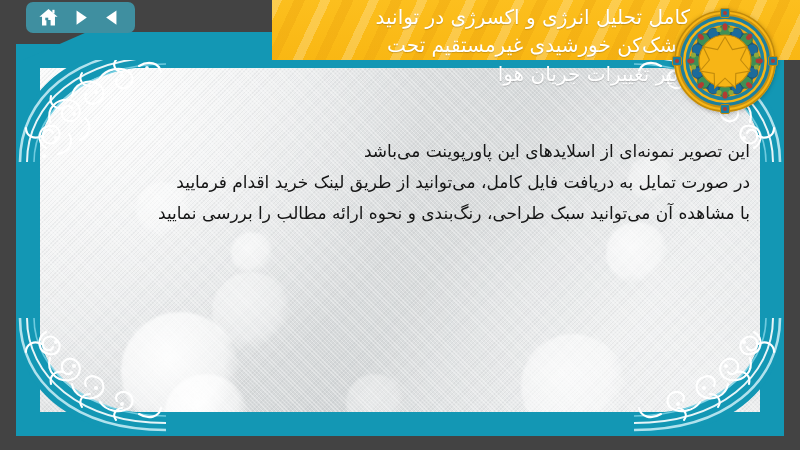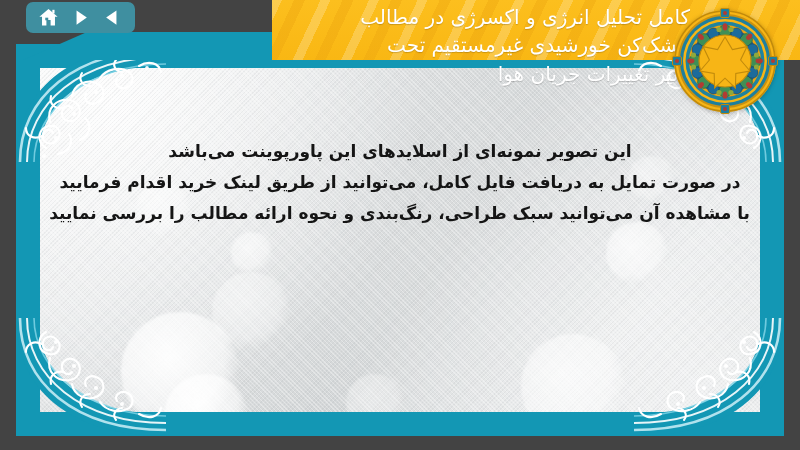--- a/index.html
+++ b/index.html
@@ -121,26 +121,26 @@
     position:absolute;right:22px;top:8px;width:106px;height:106px;
     z-index:36;
   }
   #medallion svg{display:block;width:100%;height:100%;
     filter:drop-shadow(0 1px 2px rgba(0,0,0,.25));}
 
   
   #body-copy{
     position:absolute;
     right:34px;left:34px;top:92px;
-    text-align:center;
+    text-align:right;
     z-index:20;
     color:#151515;
     font-size:17px;
     line-height:1.83;
-    font-weight:700;
+    font-weight:400;
   }
   #body-copy .bline{display:block;white-space:nowrap;}
 </style>
 </head>
 <body>
 
 <div id="viewer">
 
   <div id="navbar">
     <div class="navbtn">
@@ -292,21 +292,21 @@
       <span class="bline">در صورت تمایل به دریافت فایل کامل، می‌توانید از طریق لینک خرید اقدام فرمایید</span>
       <span class="bline">با مشاهده آن می‌توانید سبک طراحی، رنگ‌بندی و نحوه ارائه مطالب را بررسی نمایید</span>
     </div>
   </div>
 
   <div id="tealtab"></div>
   <div id="tealtab-edge"></div>
   <div id="banner"></div>
 
   <div id="title">
-    <span class="tline">کامل تحلیل انرژی و اکسرژی در مطالب</span>
+    <span class="tline">کامل تحلیل انرژی و اکسرژی در توانید</span>
     <span class="tline">خشک‌کن خورشیدی غیرمستقیم تحت</span>
     <span class="tline">تأثیر تغییرات جریان هوا</span>
   </div>
 
   <div id="medallion">
     <svg viewBox="0 0 106 106" aria-hidden="true">
       <circle cx="53" cy="53" r="51" fill="#f7b516"></circle>
       <circle cx="53" cy="53" r="50" fill="none" stroke="#c08a0c" stroke-width="1.6"></circle>
       <circle cx="53" cy="53" r="46" fill="#1e7f9e"></circle>
       <circle cx="53" cy="53" r="46" fill="none" stroke="#c89112" stroke-width="2"></circle>

